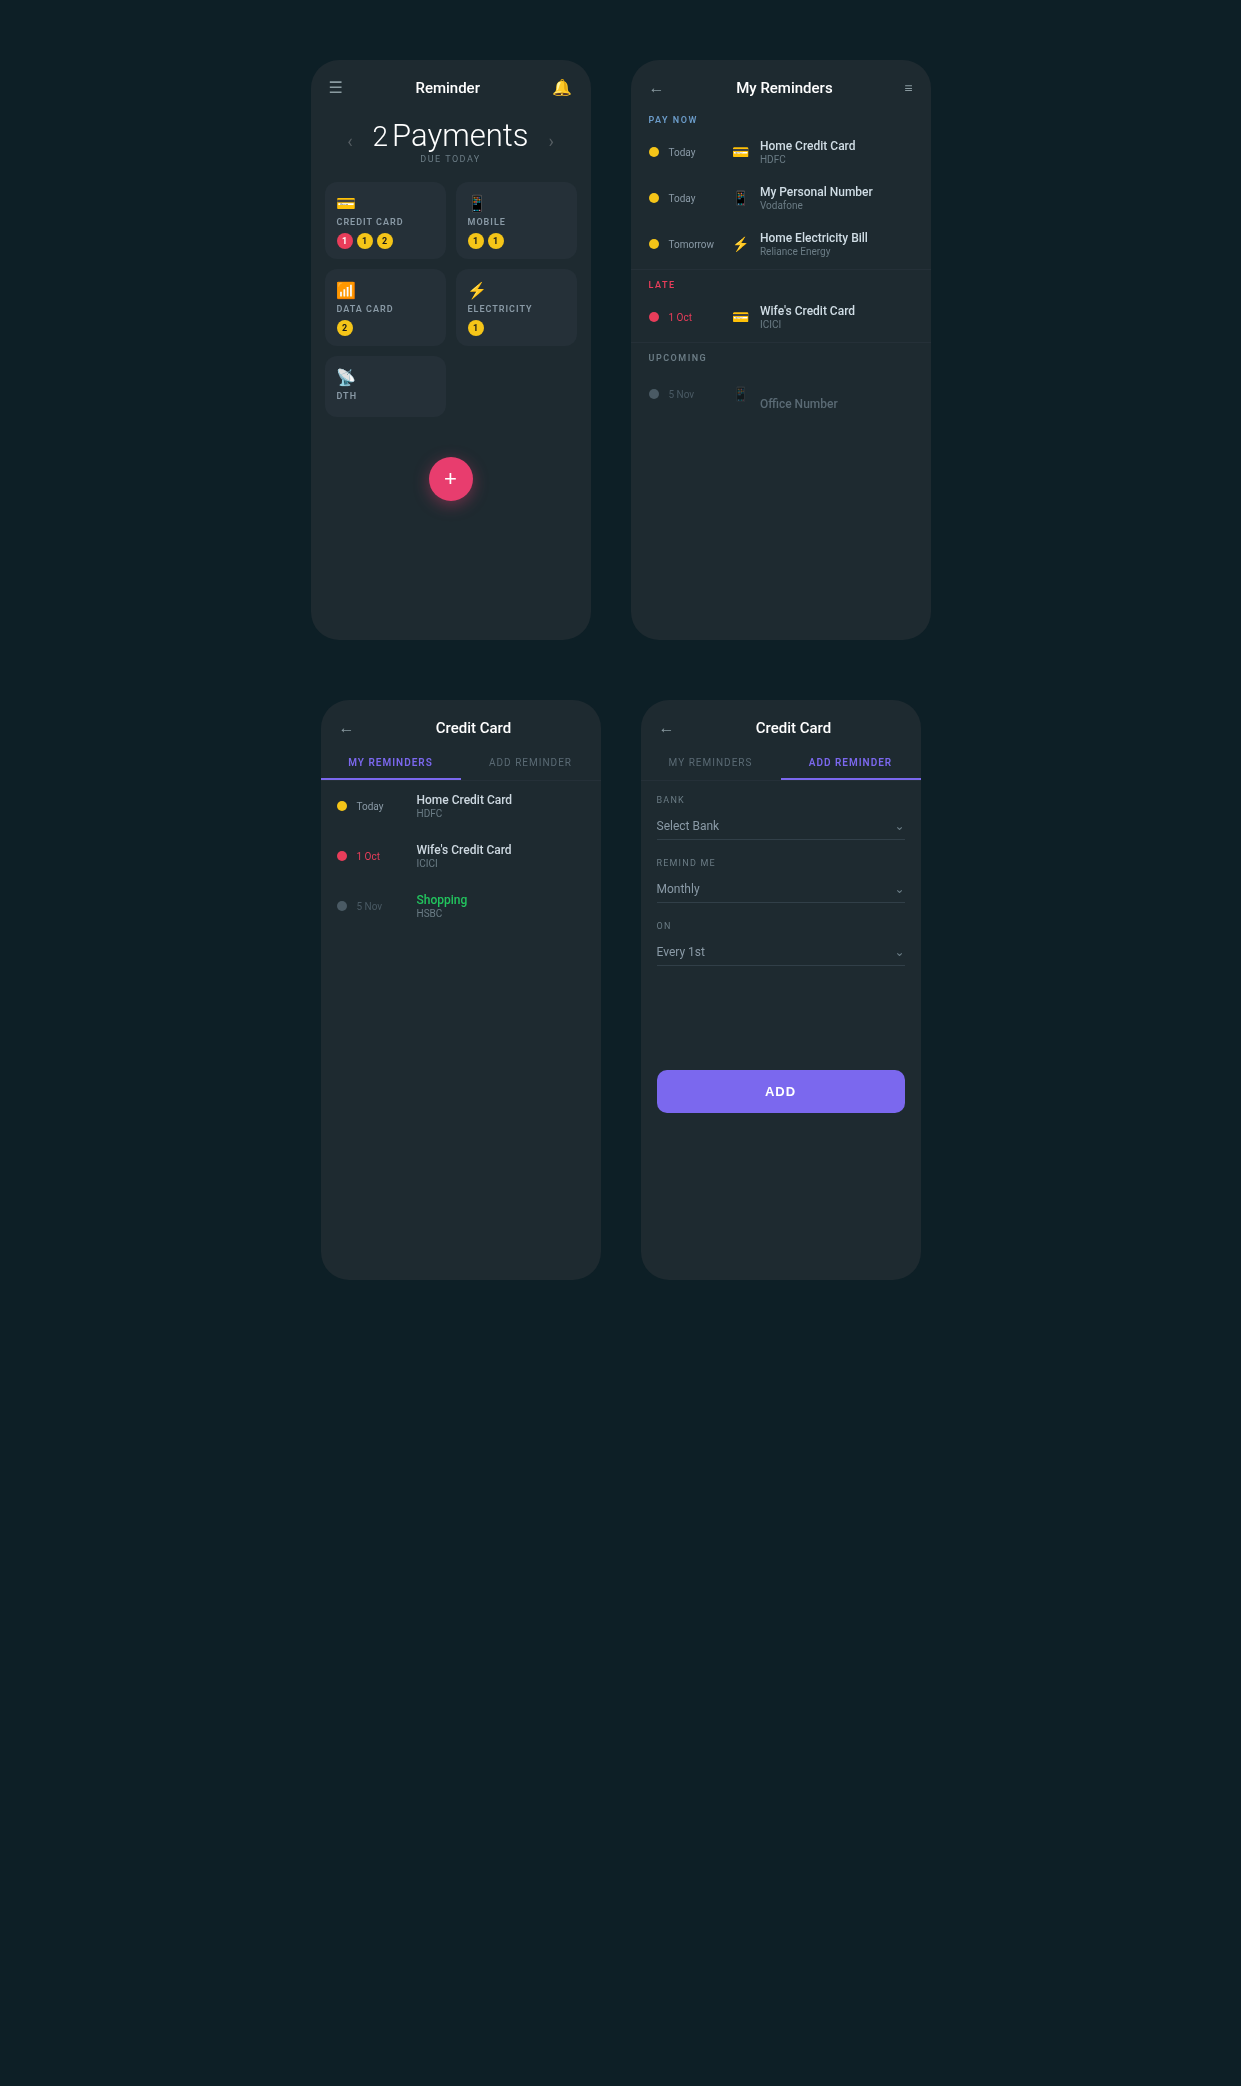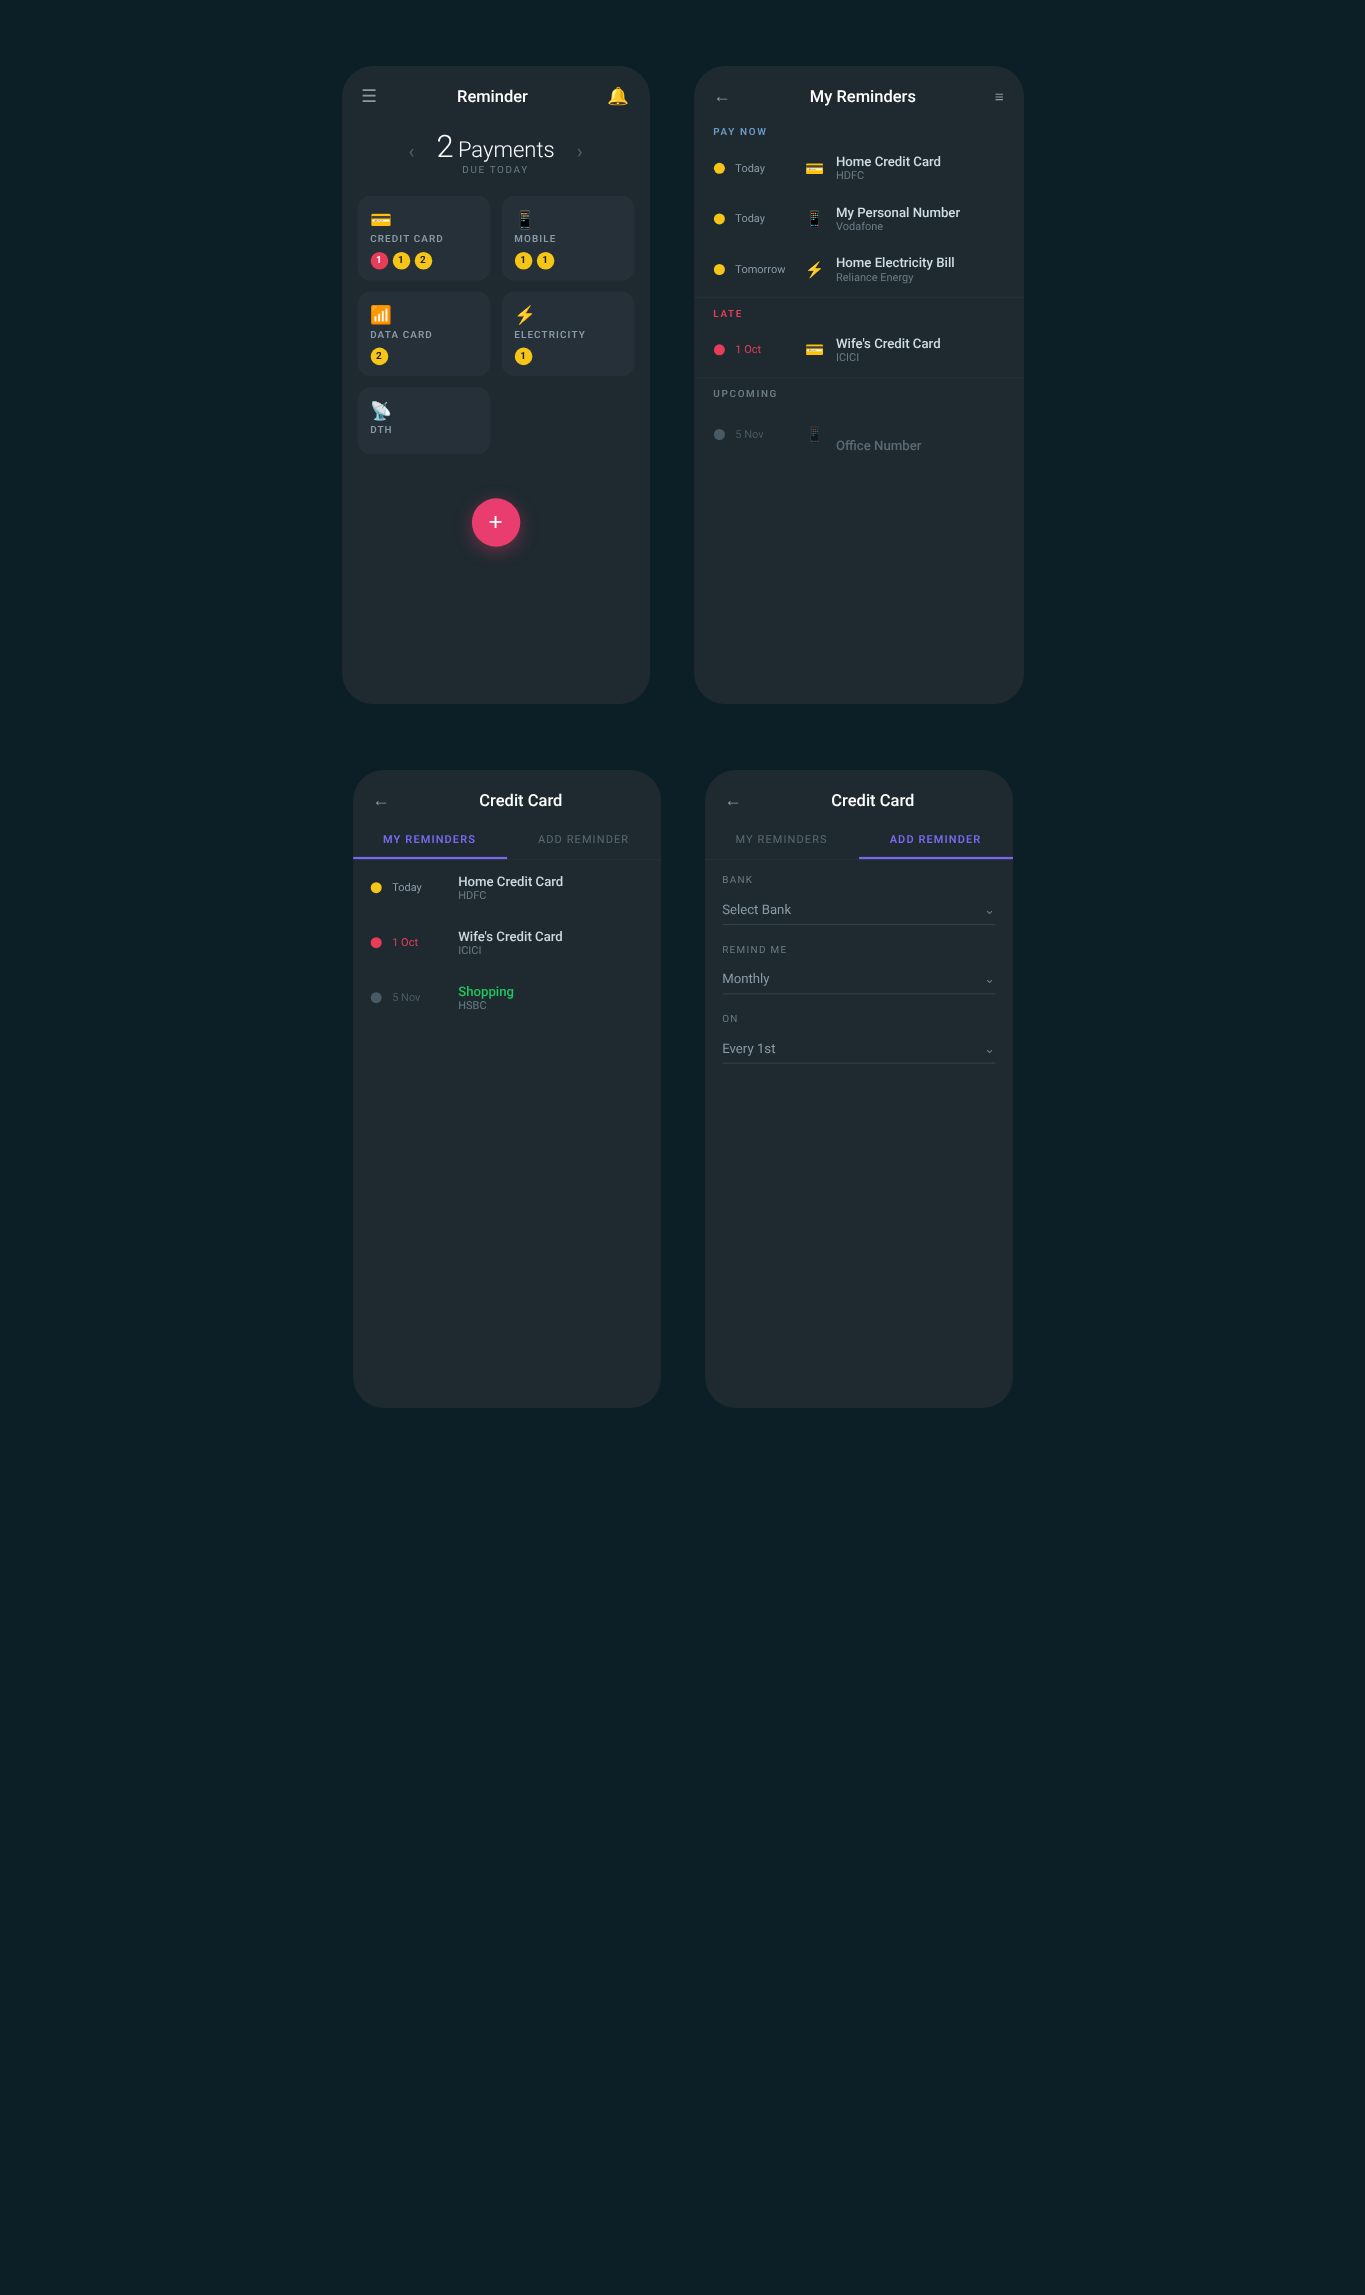--- a/index.html
+++ b/index.html
@@ -299,21 +299,21 @@
       <span class="hamburger-icon">☰</span>
       <span class="s1-header-title">Reminder</span>
       <span class="bell-icon">🔔</span>
     </div>
     <div class="s1-hero">
       <span class="chevron-icon">‹</span>
       <div class="s1-hero-text">
         <div>
           <span style="color:#fff;font-size:28px;font-weight:300;">2</span>
           <span style="color:#fff;font-size:28px;font-weight:300;"> </span>
-          <span style="color:#fff;font-size:20px;font-weight:300;">Payments</span>
+          <span style="color:#fff;font-size:31px;font-weight:300;">Payments</span>
         </div>
         <div class="s1-hero-sub">DUE TODAY</div>
       </div>
       <span class="chevron-icon">›</span>
     </div>
 
     <div class="s1-grid">
 
       <div class="s1-tile">
         <div class="s1-tile-icon">💳</div>
@@ -499,15 +499,16 @@
       <div class="form-select">
         <span class="form-select-val">Every 1st</span>
         <span class="chevron-down">⌄</span>
       </div>
     </div>
 
     
 
     <div style="flex:1; min-height:80px;"></div>
 
+    <button class="add-btn">ADD</button>
   </div>
 
 </div>
 
 </body></html>

